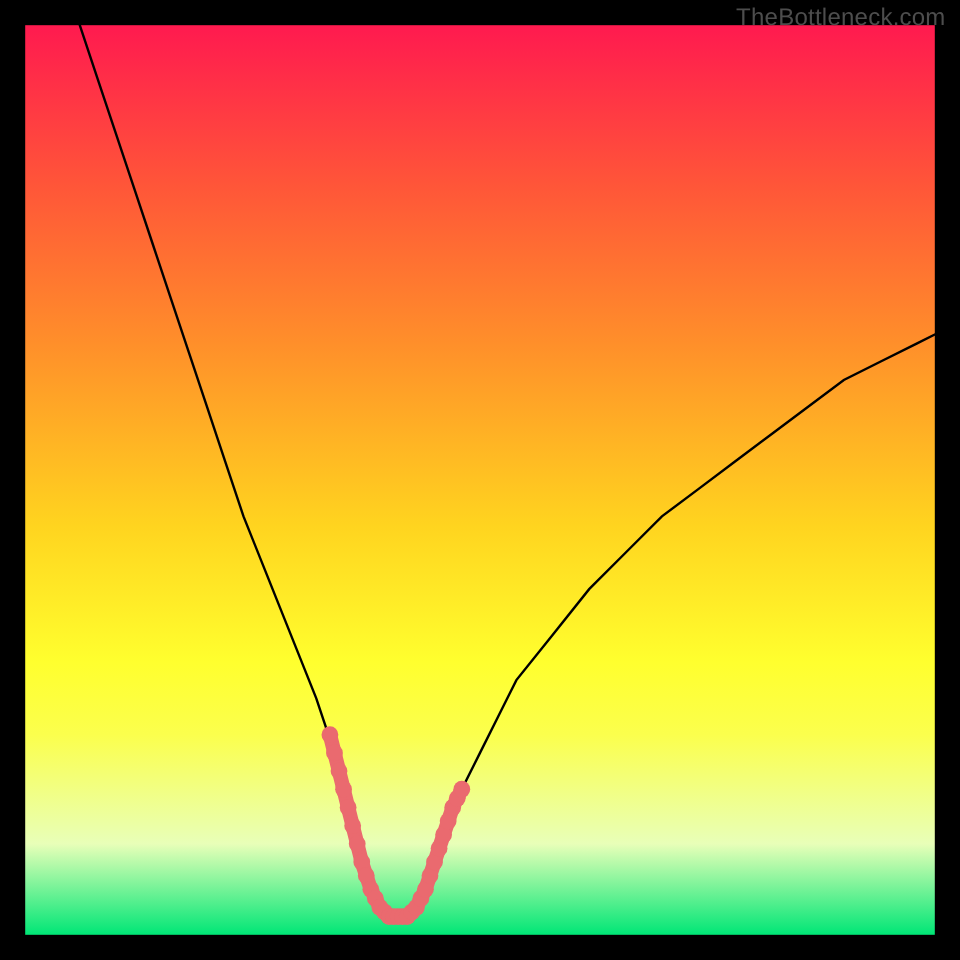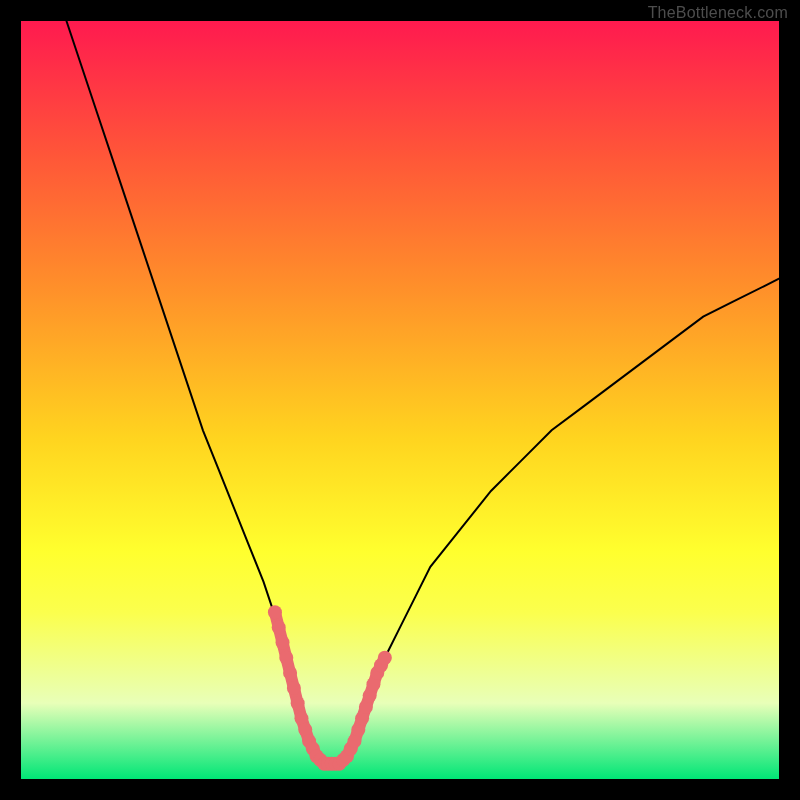--- a/index.html
+++ b/index.html
@@ -34,21 +34,21 @@
       #fbff4d 78%,
       #e8ffb8 90%,
       #00e676 100%
     );
   }
   .watermark {
     position: absolute;
     top: 4px;
     right: 12px;
     color: #4d4d4d;
-    font-size: 16px;
+    font-size: 20px;
     font-weight: 500;
     letter-spacing: 0.2px;
     user-select: none;
   }
   svg.curve {
     position: absolute;
     left: 0;
     top: 0;
     width: 758px;
     height: 758px;

